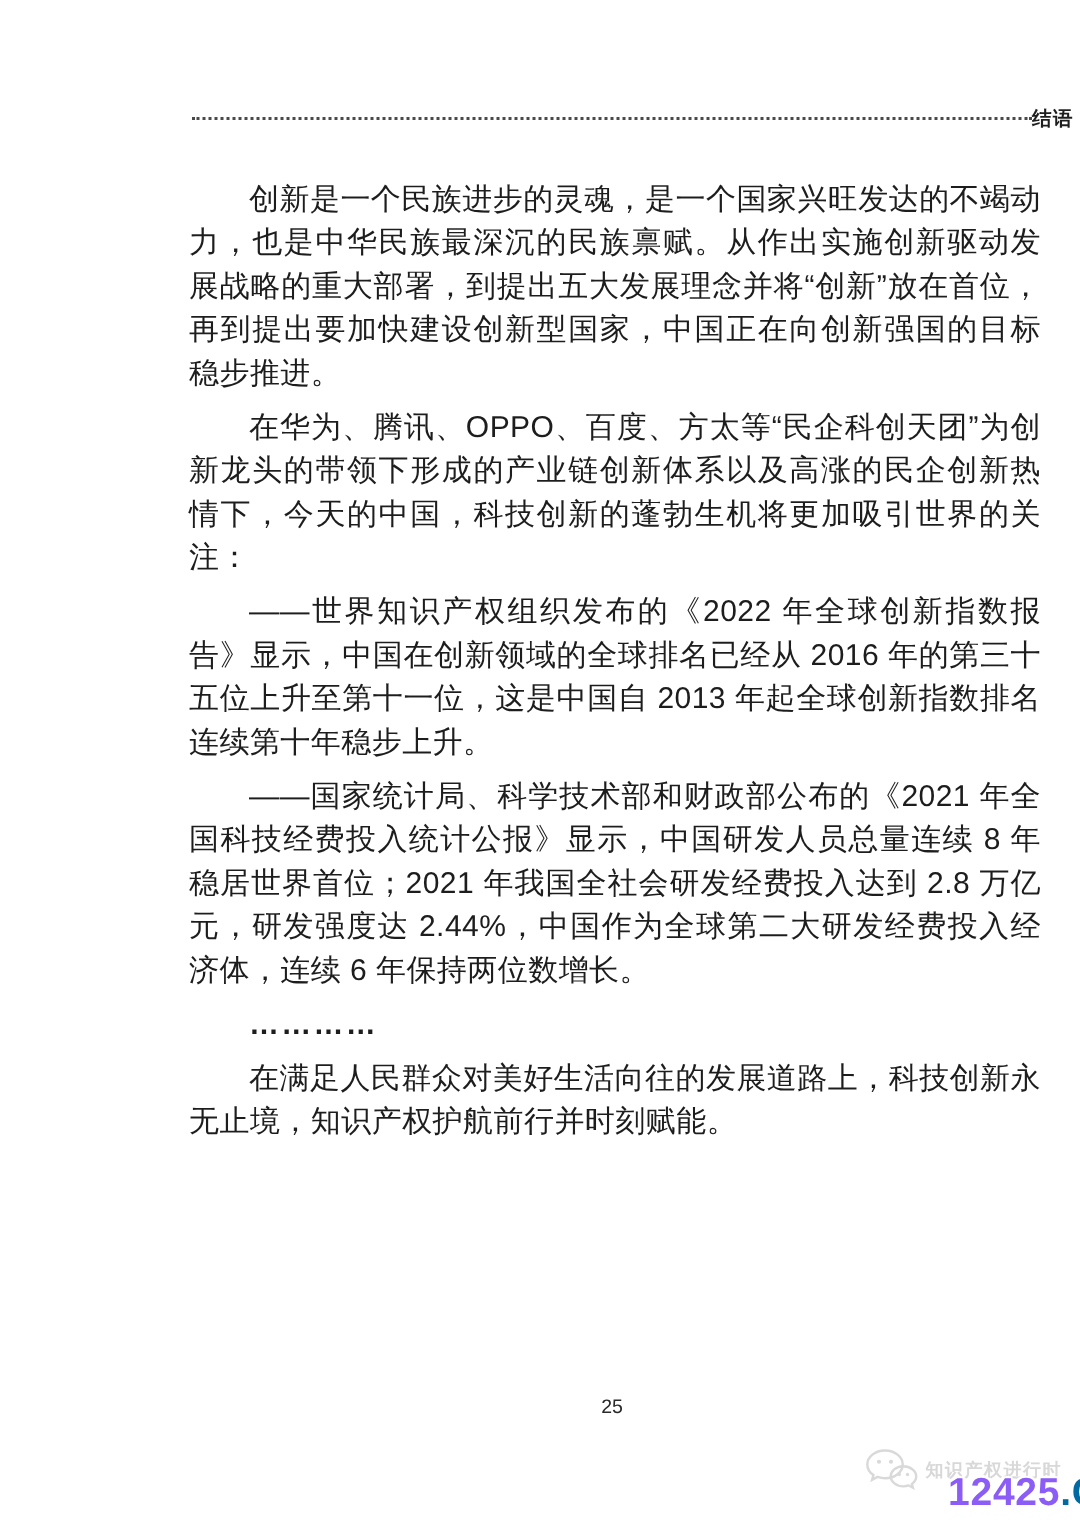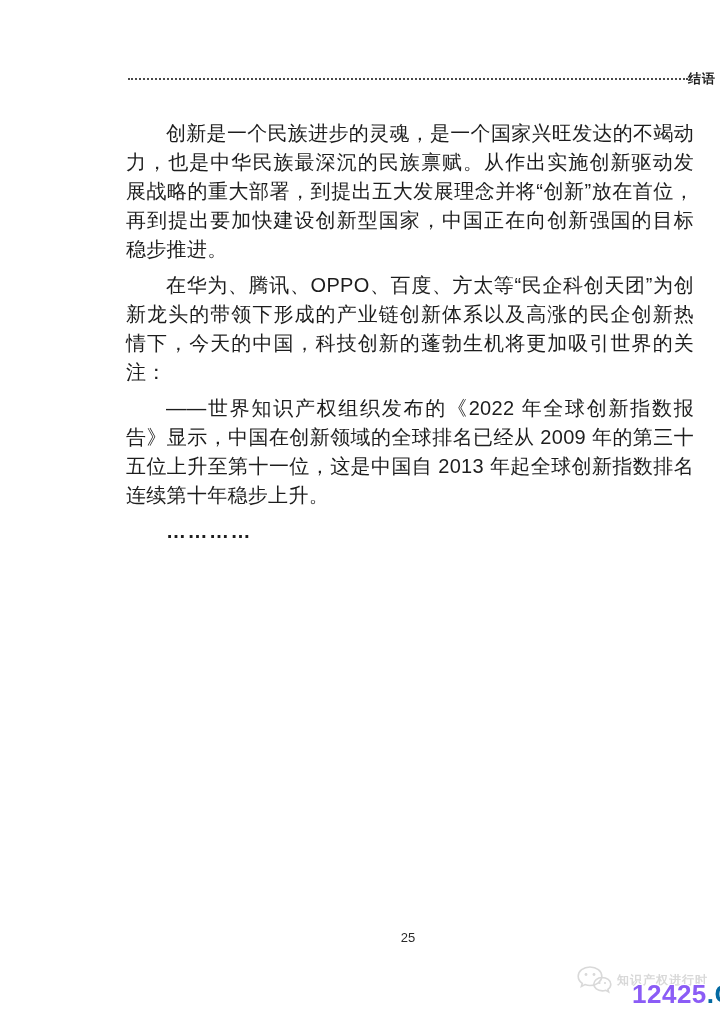--- a/index.html
+++ b/index.html
@@ -114,22 +114,24 @@
 <div class="page">
 
   <div class="header">
     <div class="header-line"></div>
     <div class="header-label">结语</div>
   </div>
 
   <div class="content">
     <p>创新是一个民族进步的灵魂，是一个国家兴旺发达的不竭动力，也是中华民族最深沉的民族禀赋。从作出实施创新驱动发展战略的重大部署，到提出五大发展理念并将“创新”放在首位，再到提出要加快建设创新型国家，中国正在向创新强国的目标稳步推进。</p>
     <p>在华为、腾讯、OPPO、百度、方太等“民企科创天团”为创新龙头的带领下形成的产业链创新体系以及高涨的民企创新热情下，今天的中国，科技创新的蓬勃生机将更加吸引世界的关注：</p>
-    <p>——世界知识产权组织发布的《2022 年全球创新指数报告》显示，中国在创新领域的全球排名已经从 2009 年的第三十五位上升至第十一位，这是中国自 2013 年起全球创新指数排名连续第十年稳步上升。</p>
+    <p>——世界知识产权组织发布的《2022 年全球创新指数报告》显示，中国在创新领域的全球排名已经从 2016 年的第三十五位上升至第十一位，这是中国自 2013 年起全球创新指数排名连续第十年稳步上升。</p>
+    <p>——国家统计局、科学技术部和财政部公布的《2021 年全国科技经费投入统计公报》显示，中国研发人员总量连续 8 年稳居世界首位；2021 年我国全社会研发经费投入达到 2.8 万亿元，研发强度达 2.44%，中国作为全球第二大研发经费投入经济体，连续 6 年保持两位数增长。</p>
     <p class="dots">…………</p>
+    <p>在满足人民群众对美好生活向往的发展道路上，科技创新永无止境，知识产权护航前行并时刻赋能。</p>
   </div>
 
   <div class="page-number">25</div>
 
   <div class="watermark">
     <div class="wm-brand-row">
       <span class="wm-icon">
         <svg width="36" height="32" viewBox="0 0 36 32">
           <g fill="none" stroke="#d9d9d9" stroke-width="1.6">
             <path d="M14 3 C7.4 3 2.2 7.2 2.2 12.3 C2.2 15.2 3.8 17.7 6.3 19.4 L5.4 22.5 L9 20.6 C10.5 21.1 12.2 21.5 14 21.5 C20.6 21.5 25.8 17.4 25.8 12.3 C25.8 7.2 20.6 3 14 3 Z"></path>

